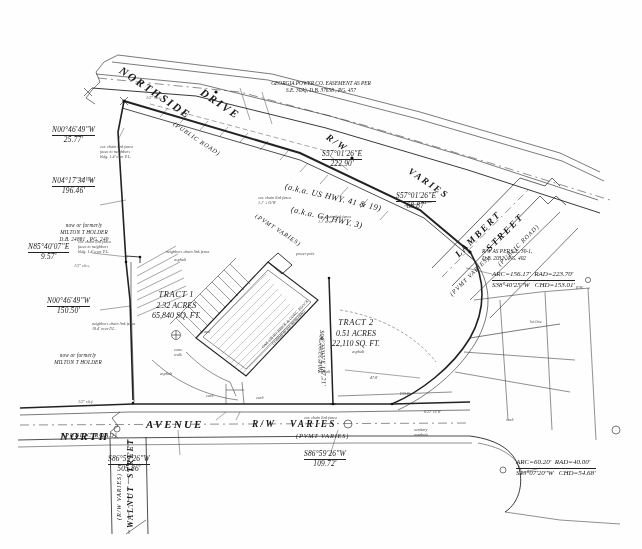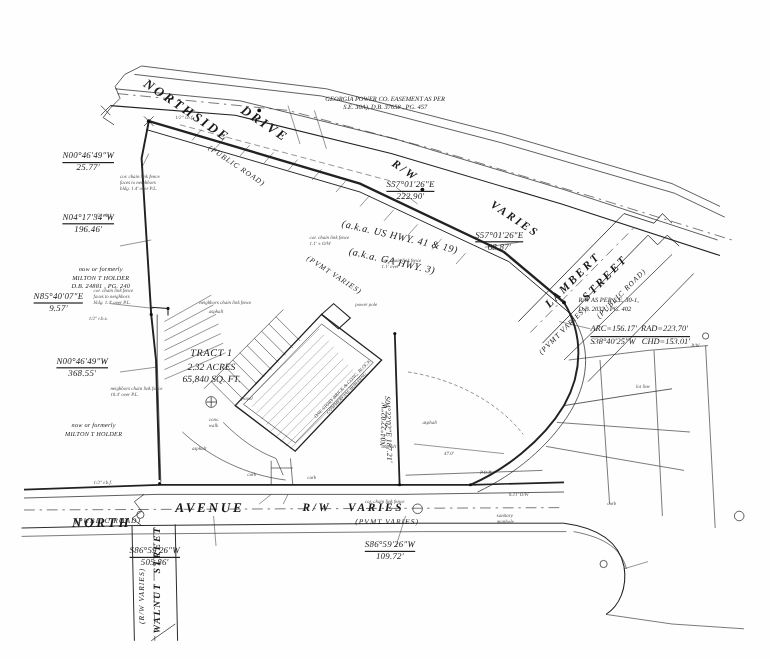--- a/index.html
+++ b/index.html
@@ -294,21 +294,21 @@
     <span class="d">196.46'</span>
   </div>
 
   <div class="lbl bear" style="left:28px;top:243px;">
     <u>N85°40'07"E</u>
     <span class="d">9.57'</span>
   </div>
 
   <div class="lbl bear" style="left:47px;top:297px;">
     <u>N00°46'49"W</u>
-    <span class="d">368.55'</span>
+    <span class="d">150.50'</span>
   </div>
 
   <div class="lbl bear" style="left:322px;top:150px;">
     <u>S57°01'26"E</u>
     <span class="d">222.90'</span>
   </div>
 
   <div class="lbl bear" style="left:396px;top:192px;">
     <u>S57°01'26"E</u>
     <span class="d">68.87'</span>
@@ -335,27 +335,42 @@
     <div class="r1">
       <span>ARC=156.17'</span>
       &nbsp;<span>RAD=223.70'</span>
     </div>
     <div>
       <span>S38°40'25"W</span>
       &nbsp;&nbsp;<span>CHD=153.01'</span>
     </div>
   </div>
 
+  <div class="lbl curve" style="left:516px;top:458px;">
+    <div class="r1">
+      <span>ARC=60.20'</span>
+      &nbsp;<span>RAD=40.00'</span>
+    </div>
+    <div>
+      <span>S25°07'20"W</span>
+      &nbsp;&nbsp;<span>CHD=54.68'</span>
+    </div>
+  </div>
 
   <div class="lbl tract" style="left:152px;top:262px;margin-top:28px;">
     <div class="t">TRACT 1</div>
     <div>2.32 ACRES</div>
     <div>65,840  SQ.  FT.</div>
   </div>
 
+  <div class="lbl tract" style="left:332px;top:318px;">
+    <div class="t">TRACT 2</div>
+    <div>0.51 ACRES</div>
+    <div>22,110  SQ.  FT.</div>
+  </div>
 
   <div class="lbl own" style="left:36px;top:222px;width:96px;">
     <div>now or formerly</div>
     <div>MILTON T HOLDER</div>
     <div>D.B. 24881 ,  PG. 240</div>
   </div>
 
   <div class="lbl own" style="left:30px;top:352px;width:96px;">
     <div>now or formerly</div>
     <div>MILTON T HOLDER</div>

